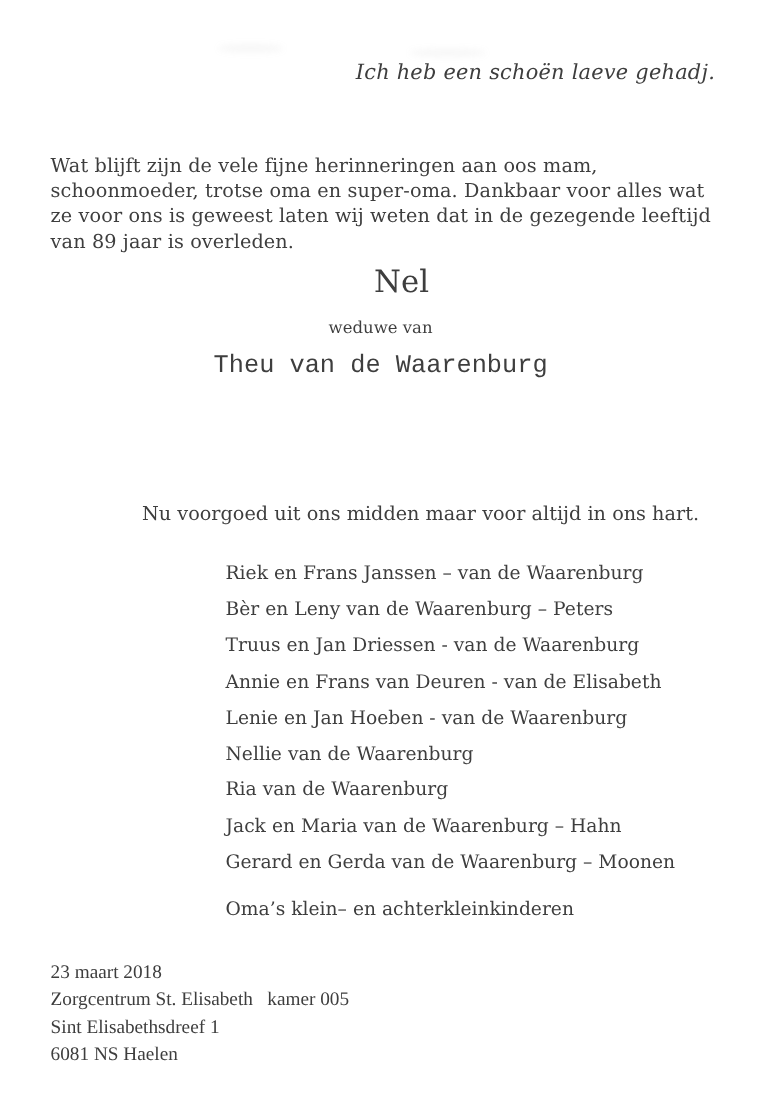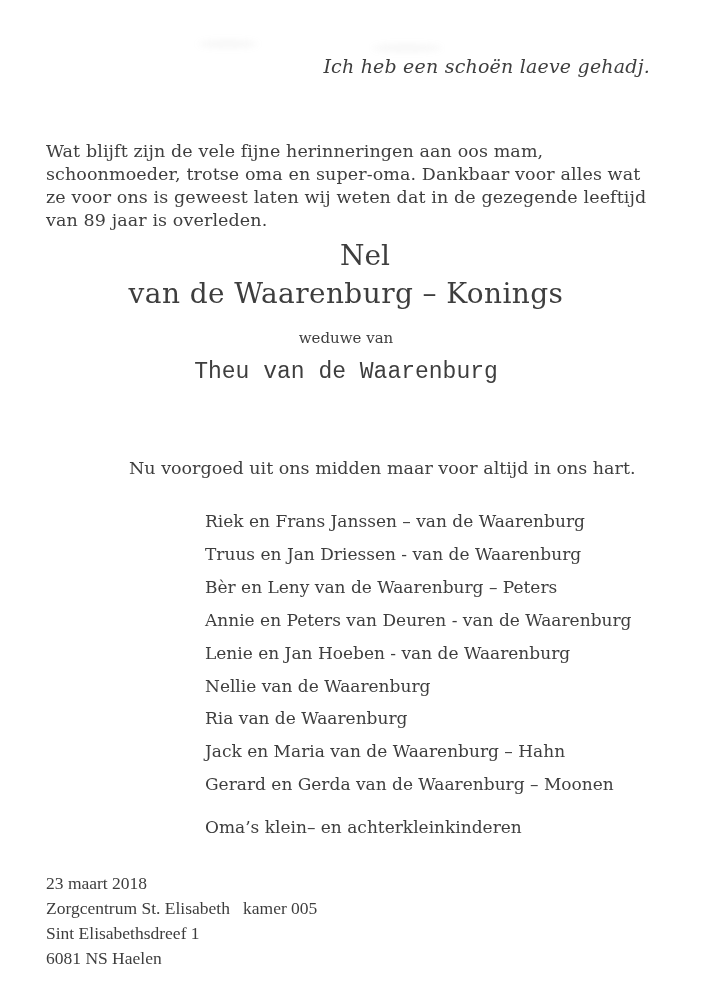--- a/index.html
+++ b/index.html
@@ -114,32 +114,31 @@
 
   <div class="smudge smudge-a"></div>
   <div class="smudge smudge-b"></div>
 
   <div class="quote">Ich heb een schoën laeve gehadj.</div>
 
   <p class="intro">Wat blijft zijn de vele fijne herinneringen aan oos mam, schoonmoeder, trotse oma en super-oma. Dankbaar voor alles wat ze voor ons is geweest laten wij weten dat in de gezegende leeftijd van 89 jaar is overleden.</p>
 
   <div class="name-block">
     <div class="name-first">Nel</div>
-    <div class="name-family">van de Waarenburg – Konings</div>
     <div class="relation">weduwe van</div>
     <div class="spouse">Theu van de Waarenburg</div>
   </div>
 
   <div class="farewell">Nu voorgoed uit ons midden maar voor altijd in ons hart.</div>
 
   <ul class="relatives">
     <li>Riek en Frans Janssen – van de Waarenburg</li>
+    <li>Bèr en Leny van de Waarenburg – Peters</li>
     <li>Truus en Jan Driessen - van de Waarenburg</li>
-    <li>Bèr en Leny van de Waarenburg – Peters</li>
-    <li>Annie en Peters van Deuren - van de Waarenburg</li>
+    <li>Annie en Frans van Deuren - van de Elisabeth</li>
     <li>Lenie en Jan Hoeben - van de Waarenburg</li>
     <li>Nellie van de Waarenburg</li>
     <li>Ria van de Waarenburg</li>
     <li>Jack en Maria van de Waarenburg – Hahn</li>
     <li>Gerard en Gerda van de Waarenburg – Moonen</li>
   </ul>
 
   <div class="grandchildren">Oma’s klein– en achterkleinkinderen</div>
 
   <div class="footer">

